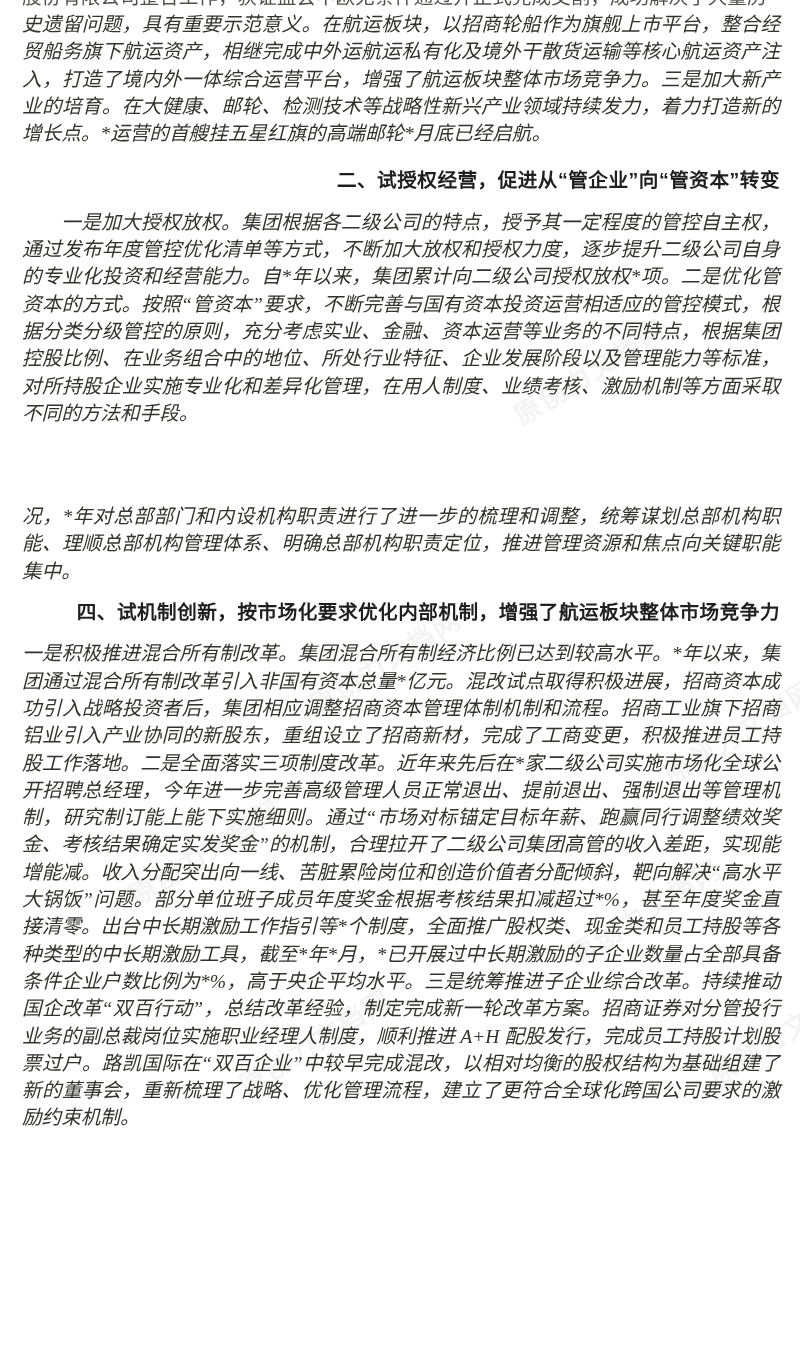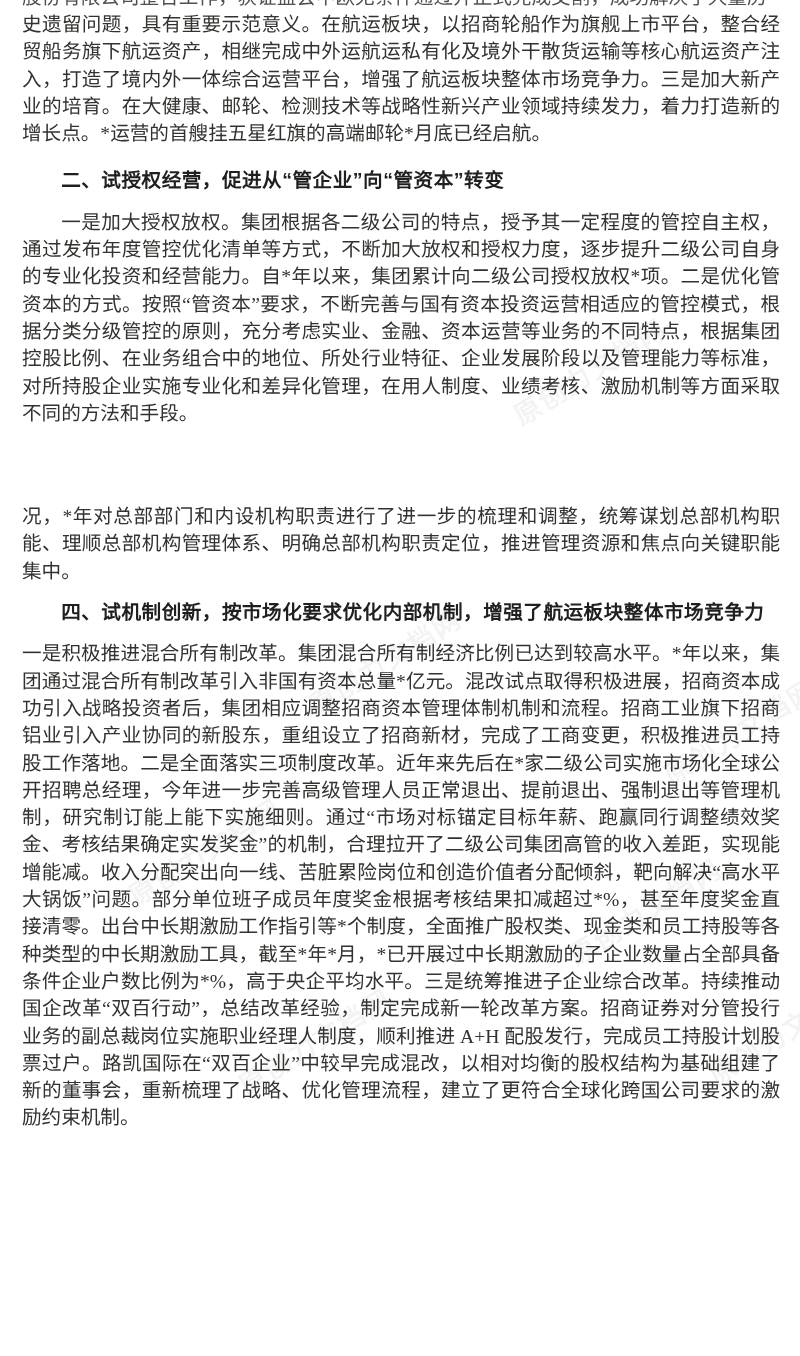--- a/index.html
+++ b/index.html
@@ -61,32 +61,33 @@
 
   p.body-text {
     margin: 0;
     font-size: 19.6px;
     line-height: 27.3px;
     text-align: justify;
     text-justify: inter-ideograph;
     letter-spacing: 0px;
     font-family: "Liberation Serif", "DejaVu Serif", serif;
     color: #32322f;
+    font-style: italic;
   }
 
   p.indent { text-indent: 2em; }
   p.noindent { text-indent: 0; }
 
   h2.section-head {
     margin: 0;
     font-size: 19.6px;
     line-height: 27.3px;
     font-weight: 700;
     text-indent: 2em;
-    text-align: left;
+    text-align: right;
     font-family: "Liberation Sans", "DejaVu Sans", sans-serif;
     color: #1f1f1f;
     letter-spacing: 0.5px;
   }
 
   
   .gap-sm { height: 14px; }
   .gap-md { height: 20px; }
   .gap-page { height: 42px; }
 

